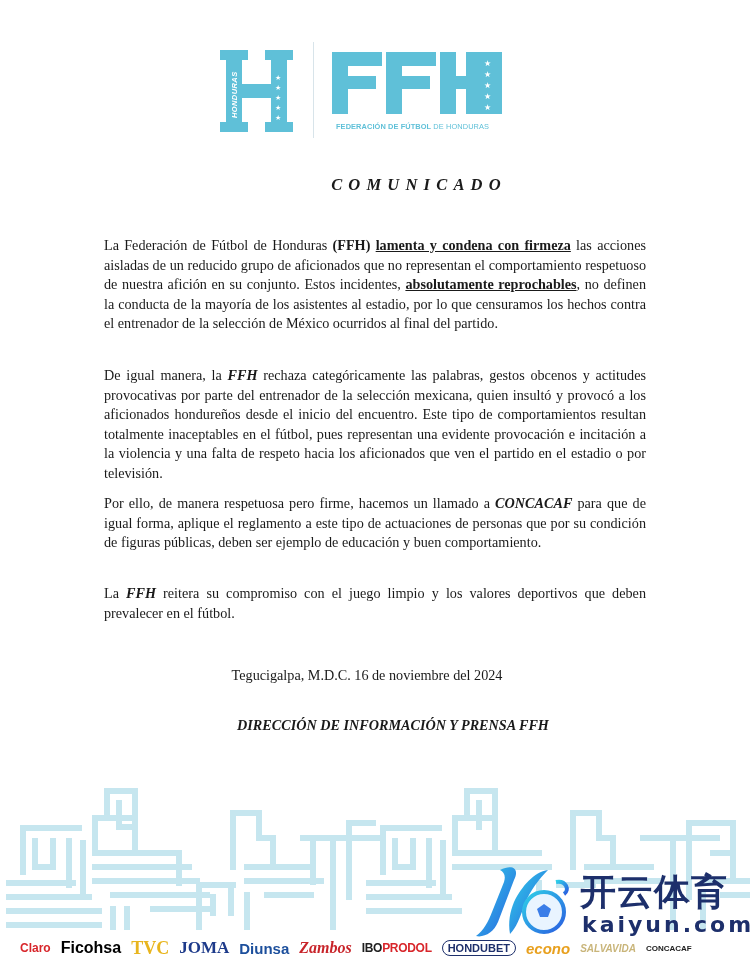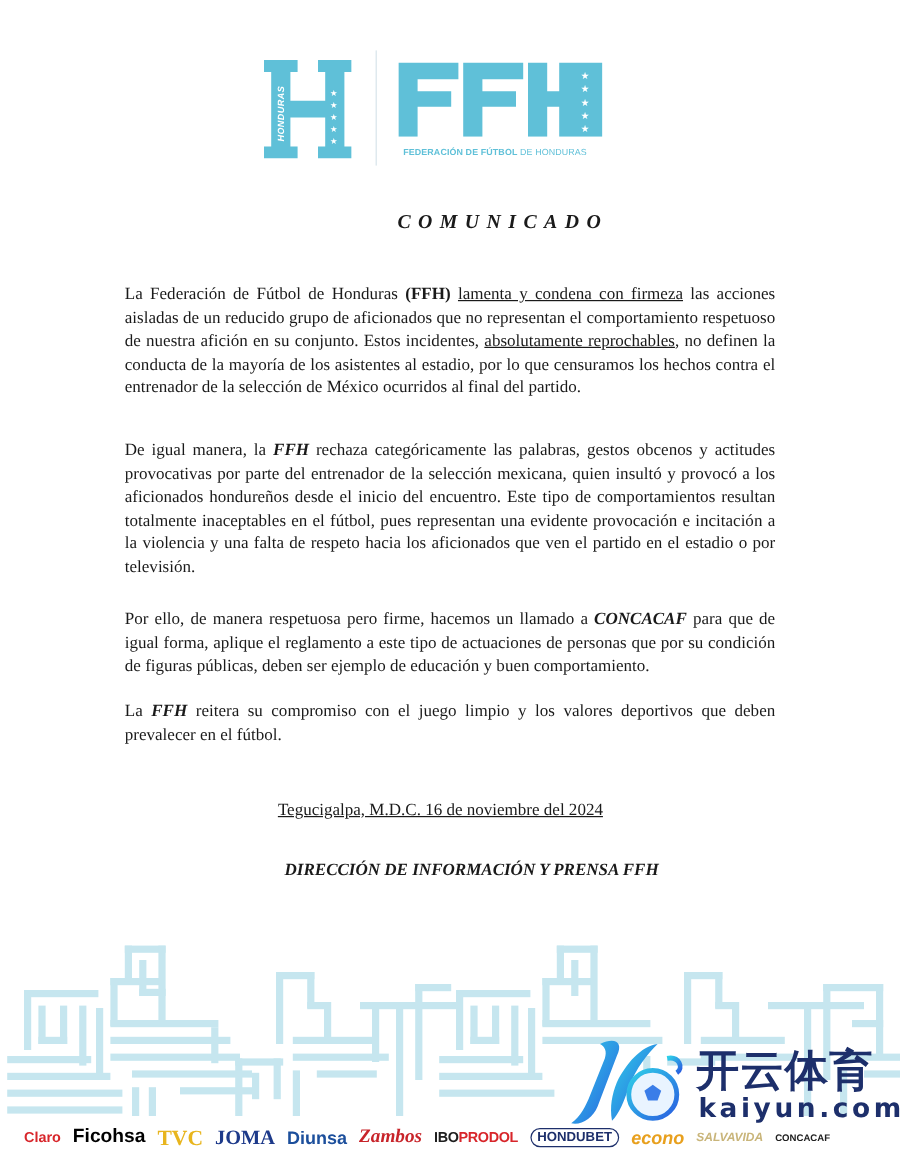--- a/index.html
+++ b/index.html
@@ -15,27 +15,27 @@
     .ffh-caption b { font-weight: 700; }
     .ffh-caption span.light { font-weight: 400; }
 
     
     .title { position: absolute; top: 175px; left: 0; width: 750px; text-align: center; font-size: 16.5px; font-weight: 700; font-style: italic; letter-spacing: 6.2px; color: #1a1a1a; margin-left: 44px; }
 
     
     .body { position: absolute; left: 104px; width: 542px; font-size: 14.2px; line-height: 19.6px; text-align: justify; color: #1a1a1a; }
     .p1 { top: 236px; }
     .p2 { top: 366px; }
-    .p3 { top: 494px; margin-top: 13px; }
+    .p3 { top: 494px; }
     .p4 { top: 584px; }
-    .u { text-decoration: underline; font-weight: 400; }
+    .u { text-decoration: underline; font-weight: 700; }
     .b { font-weight: 700; }
     .bi { font-weight: 700; font-style: italic; }
 
-    .place-date { position: absolute; top: 667px; left: 0; width: 734px; text-align: center; font-size: 14.2px; text-decoration: underline; }
+    .place-date { position: absolute; top: 667px; left: 0; width: 734px; text-align: center; font-size: 14.2px; }
     .signature { position: absolute; top: 717px; left: 0; width: 750px; text-align: center; font-size: 14.2px; font-weight: 700; font-style: italic; padding-left: 36px; }
 
     
     .pattern { position: absolute; left: 0; top: 780px; width: 750px; height: 150px; }
 
     
     .watermark { position: absolute; left: 470px; top: 862px; width: 280px; height: 80px; }
     .wm-text-cn { position: absolute; left: 110px; top: 6px; font-family: "DejaVu Sans", sans-serif; font-size: 36px; font-weight: 700; color: #1d2f6b; letter-spacing: 1px; white-space: nowrap; }
     .wm-text-en { position: absolute; left: 112px; top: 50px; font-family: "DejaVu Sans", sans-serif; font-size: 22px; font-weight: 700; color: #1d2f6b; letter-spacing: 3px; white-space: nowrap; }
 

